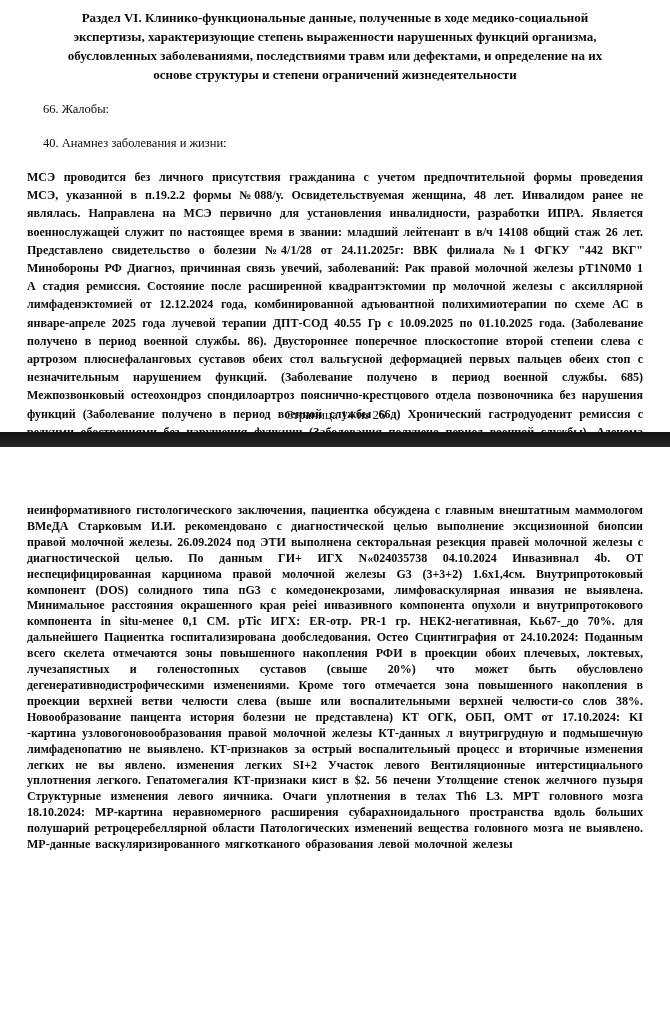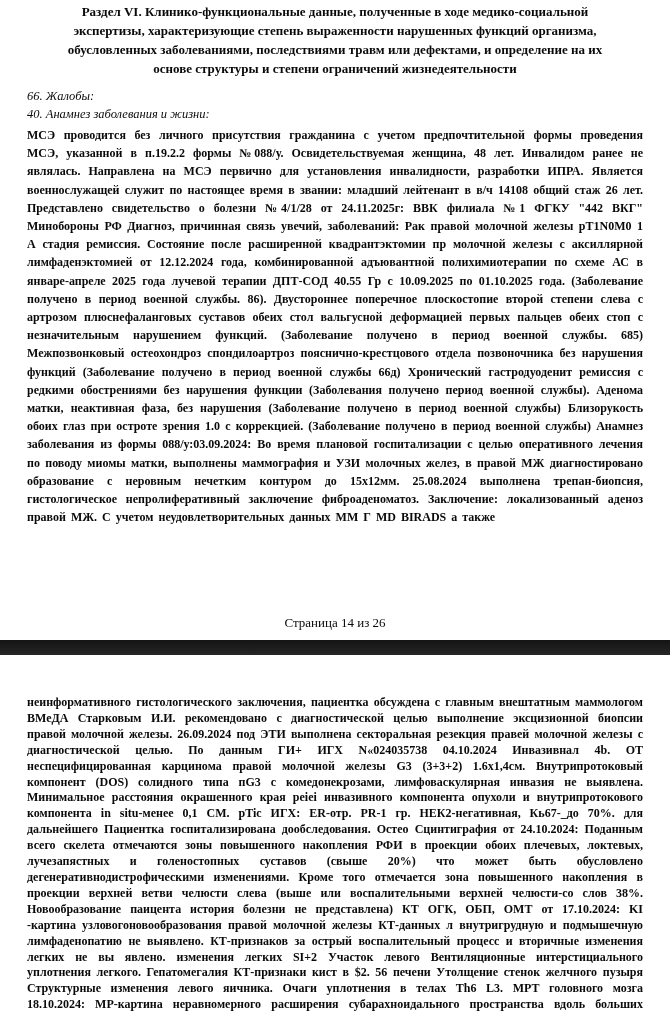--- a/index.html
+++ b/index.html
@@ -11,42 +11,41 @@
     font-family: "Liberation Serif", "DejaVu Serif", serif;
     color: #0a0a0a;
   }
   .page {
     position: relative;
     background: #ffffff;
     overflow: hidden;
     box-sizing: border-box;
   }
   .page-1 {
-    height: 640px;
-    padding: 2px 27px 0 27px;
+    height: 432px;
+    padding: 8px 27px 0 27px;
   }
   .page-2 {
     height: 438px;
-    padding: 40px 27px 0 27px;
+    padding: 56px 27px 0 27px;
   }
   .doc-heading {
     font-weight: bold;
     font-size: 13px;
     line-height: 19px;
     text-align: center;
     padding: 0 28px;
     margin: 0 0 9px 0;
   }
   .numbered-line {
     font-size: 12.5px;
     line-height: 18px;
     font-weight: normal;
     text-align: left;
-    margin: 0;
-    font-style: italic;
+    margin: 16px;
   }
   .body-par {
     font-weight: bold;
     font-size: 12px;
     line-height: 18.2px;
     text-align: justify;
     word-spacing: 2px;
     margin: 3px 0 0 0;
   }
   .page-2 .body-par {

